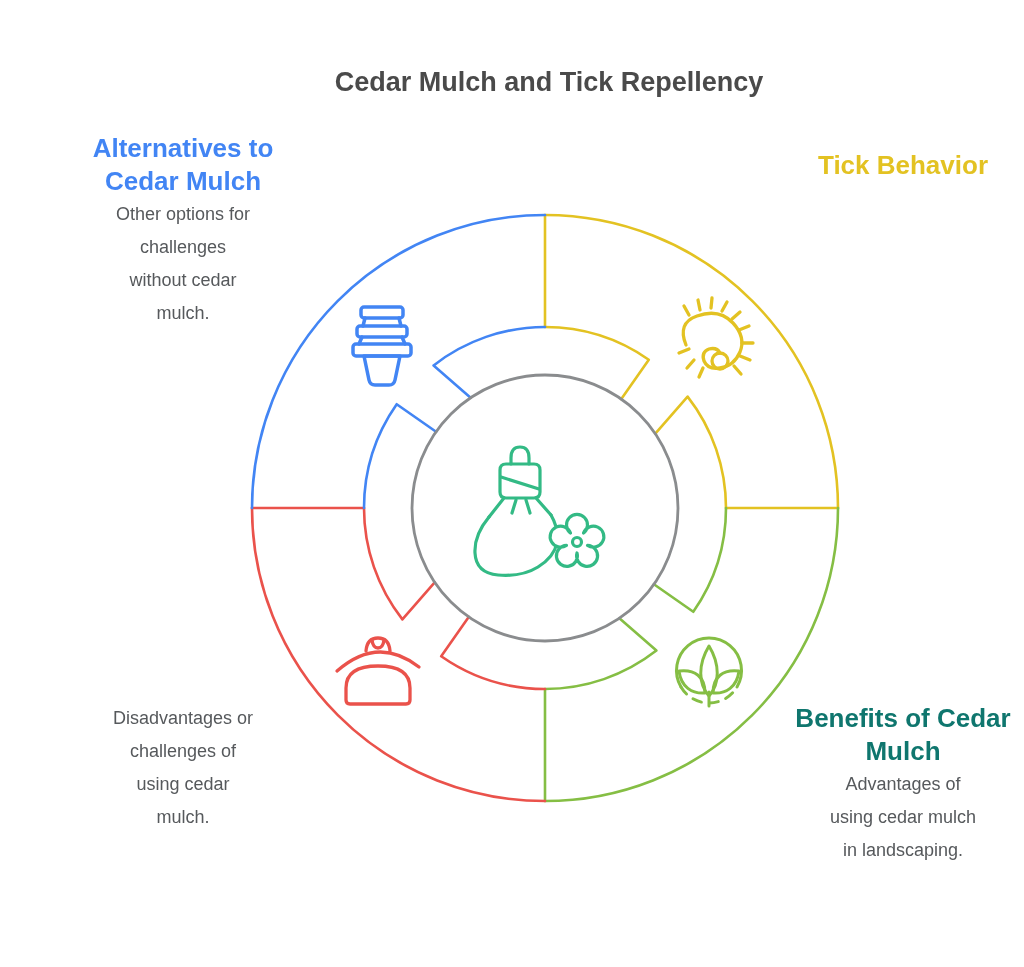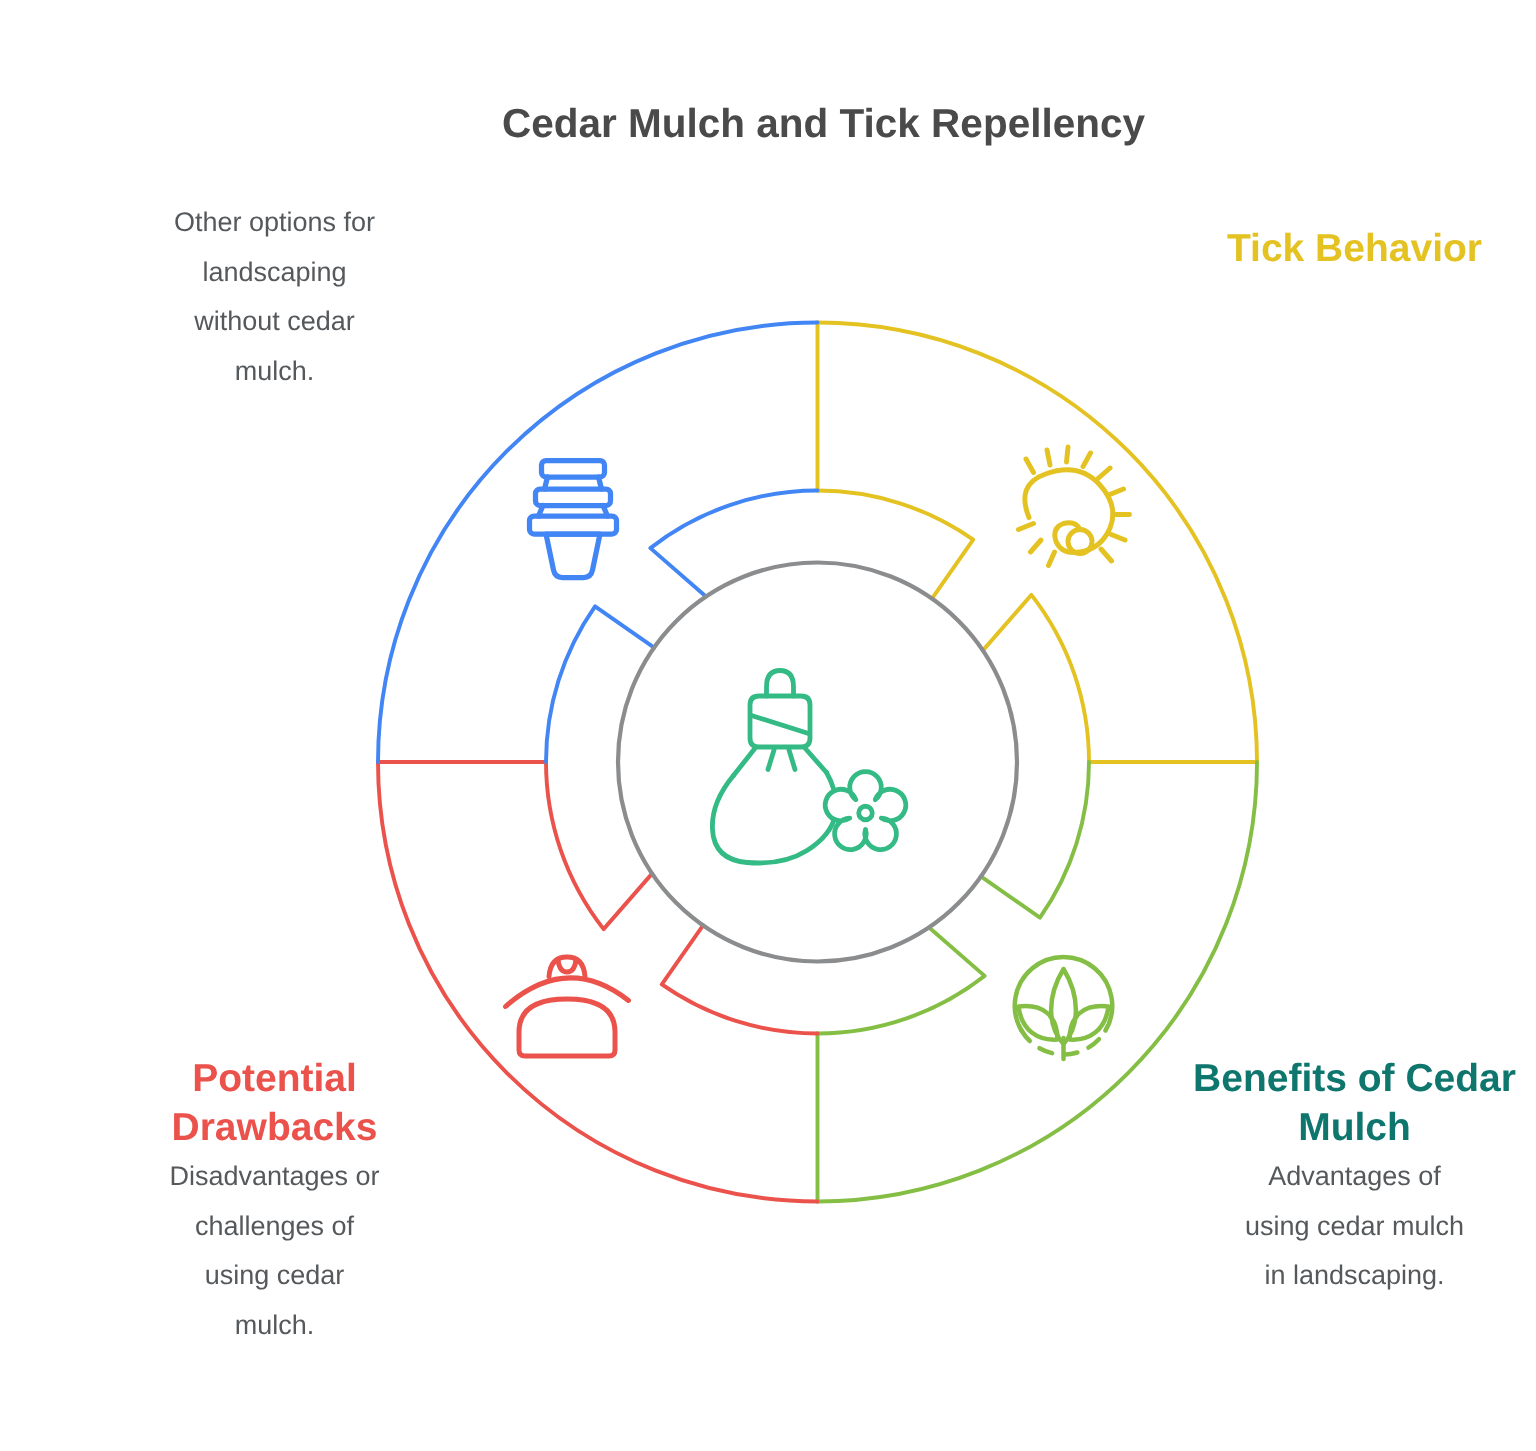--- a/index.html
+++ b/index.html
@@ -101,39 +101,39 @@
       <path d="M 469 464 L 497 464 Q 503 464 503 470 L 503 492 Q 503 498 497 498 L 469 498 Q 463 498 463 492 L 463 470 Q 463 464 469 464 Z"></path>
       <path d="M 464 477 L 502 489"></path>
       <path d="M 467 498 L 452 517 M 479 500 L 475 513 M 489 500 L 493 513 M 499 498 L 514 515"></path>
       <path d="M 452 517 Q 437 535 438 553 Q 439 573 461 575 Q 485 577 501 567 Q 517 557 520 543 Q 522 529 514 515"></path>
       <path fill="#ffffff" d="M 546.5 533.1 A 10.5 10.5 0 1 1 550.5 545.4 A 10.5 10.5 0 1 1 540 553 A 10.5 10.5 0 1 1 529.5 545.4 A 10.5 10.5 0 1 1 533.5 533.1 A 10.5 10.5 0 1 1 546.5 533.1 Z"></path>
       <circle cx="540" cy="542" r="4.5" fill="#ffffff"></circle>
     </g>
   </svg>
 
   <div class="tblock tb-tl">
+    <div class="heading" style="color: rgb(66, 133, 244);">
+        <div>Alternatives to</div>
+        <div>Cedar Mulch</div>
+      </div>
     <div class="body">
         <div>Other options for</div>
-        <div>landscaping</div>
+        <div>challenges</div>
         <div>without cedar</div>
         <div>mulch.</div>
       </div>
   </div>
 
   <div class="tblock tb-tr">
     <div class="heading" style="color: rgb(227, 194, 34);">
         <div>Tick Behavior</div>
       </div>
   </div>
 
   <div class="tblock tb-bl">
-    <div class="heading" style="color: rgb(234, 82, 75);">
-        <div>Potential</div>
-        <div>Drawbacks</div>
-      </div>
     <div class="body">
         <div>Disadvantages or</div>
         <div>challenges of</div>
         <div>using cedar</div>
         <div>mulch.</div>
       </div>
   </div>
 
   <div class="tblock tb-br">
     <div class="heading" style="color: #0f766e;">

